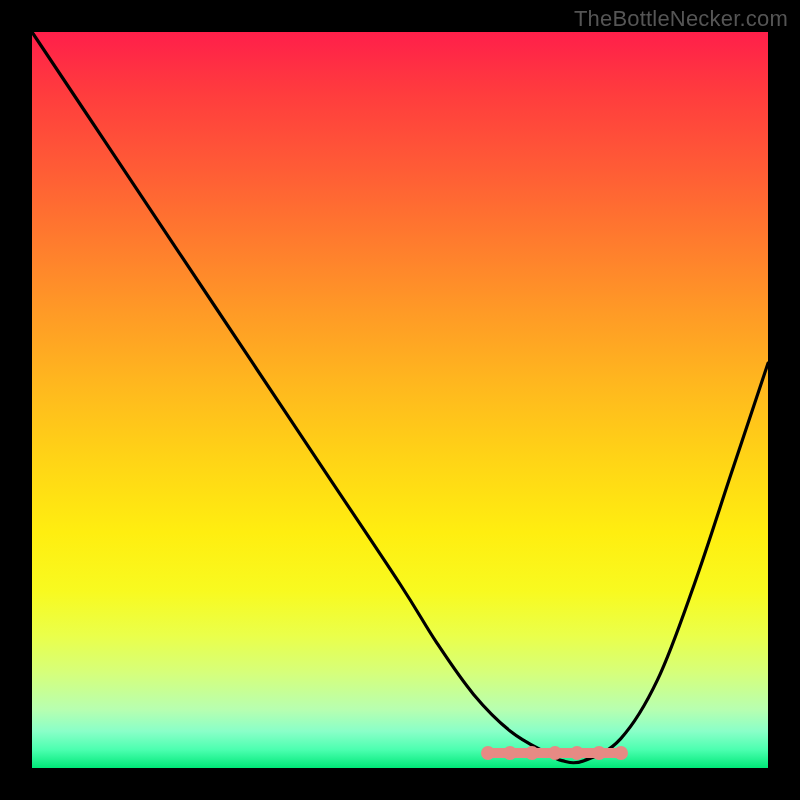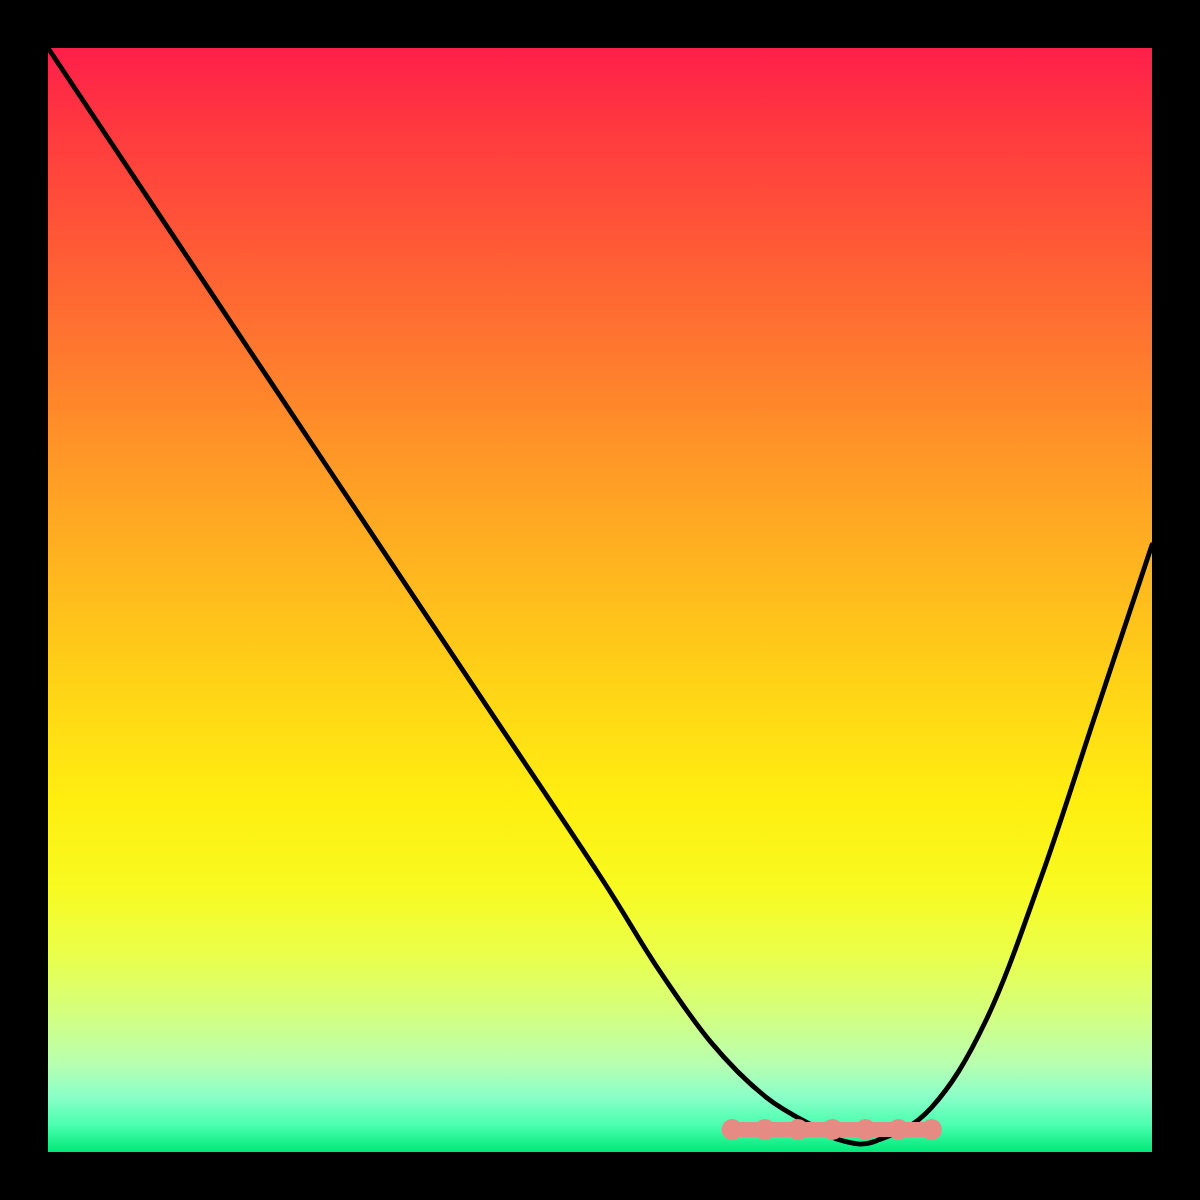--- a/index.html
+++ b/index.html
@@ -83,20 +83,21 @@
     background: #e68a84;
     border-radius: 5px;
     transform: translate(0, -50%);
     z-index: 6;
   }
 </style>
 </head>
 <body>
 
 <div class="frame">
+  <div class="watermark">TheBottleNecker.com</div>
 
   <div class="plot">
     <div class="gradient"></div>
 
     <svg class="curves" viewBox="0 0 736 736" preserveAspectRatio="none">
       <path id="curve-path" fill="none" stroke="#000" stroke-width="3.2" stroke-linecap="round" stroke-linejoin="round" d="M 0 0 C 13.248000000000001 19.871999999999996, 47.104000000000006 70.65599999999996, 73.60000000000001 110.39999999999998 C 100.096 150.144, 120.70400000000002 181.05600000000007, 147.20000000000002 220.80000000000007 C 173.69600000000003 260.5440000000001, 194.30399999999997 291.456, 220.79999999999998 331.2 C 247.296 370.94399999999996, 267.90400000000005 401.856, 294.40000000000003 441.59999999999997 C 320.896 481.34399999999994, 348.128 521.5296, 368 552 C 387.872 582.4704, 391.552 591.008, 404.8 610.88 C 418.048 630.752, 428.352 646.5024, 441.59999999999997 662.4 C 454.84799999999996 678.2976, 465.15200000000004 688.6016000000001, 478.40000000000003 699.2 C 491.648 709.7984, 505.92639999999994 715.9807999999999, 515.1999999999999 721.28 C 524.4735999999999 726.5792, 523.2959999999999 727.3152, 529.92 728.64 C 536.544 729.9648, 541.4016 732.6144, 552 728.64 C 562.5984 724.6655999999999, 575.552 721.1328, 588.8000000000001 706.56 C 602.0480000000001 691.9871999999999, 612.3520000000001 675.5008, 625.6 647.6800000000001 C 638.848 619.8592000000001, 649.152 589.0944000000001, 662.4 552 C 675.6479999999999 514.9055999999999, 685.9519999999999 481.34399999999994, 699.1999999999999 441.59999999999997 C 712.448 401.856, 729.376 351.072, 736 331.2"></path>
     </svg>
 
     <div class="valley-stroke" id="valley-stroke" style="left: 456.32px; top: 721.28px; width: 132.48px;"></div>
     <div class="valley-dots" id="valley-dots">

